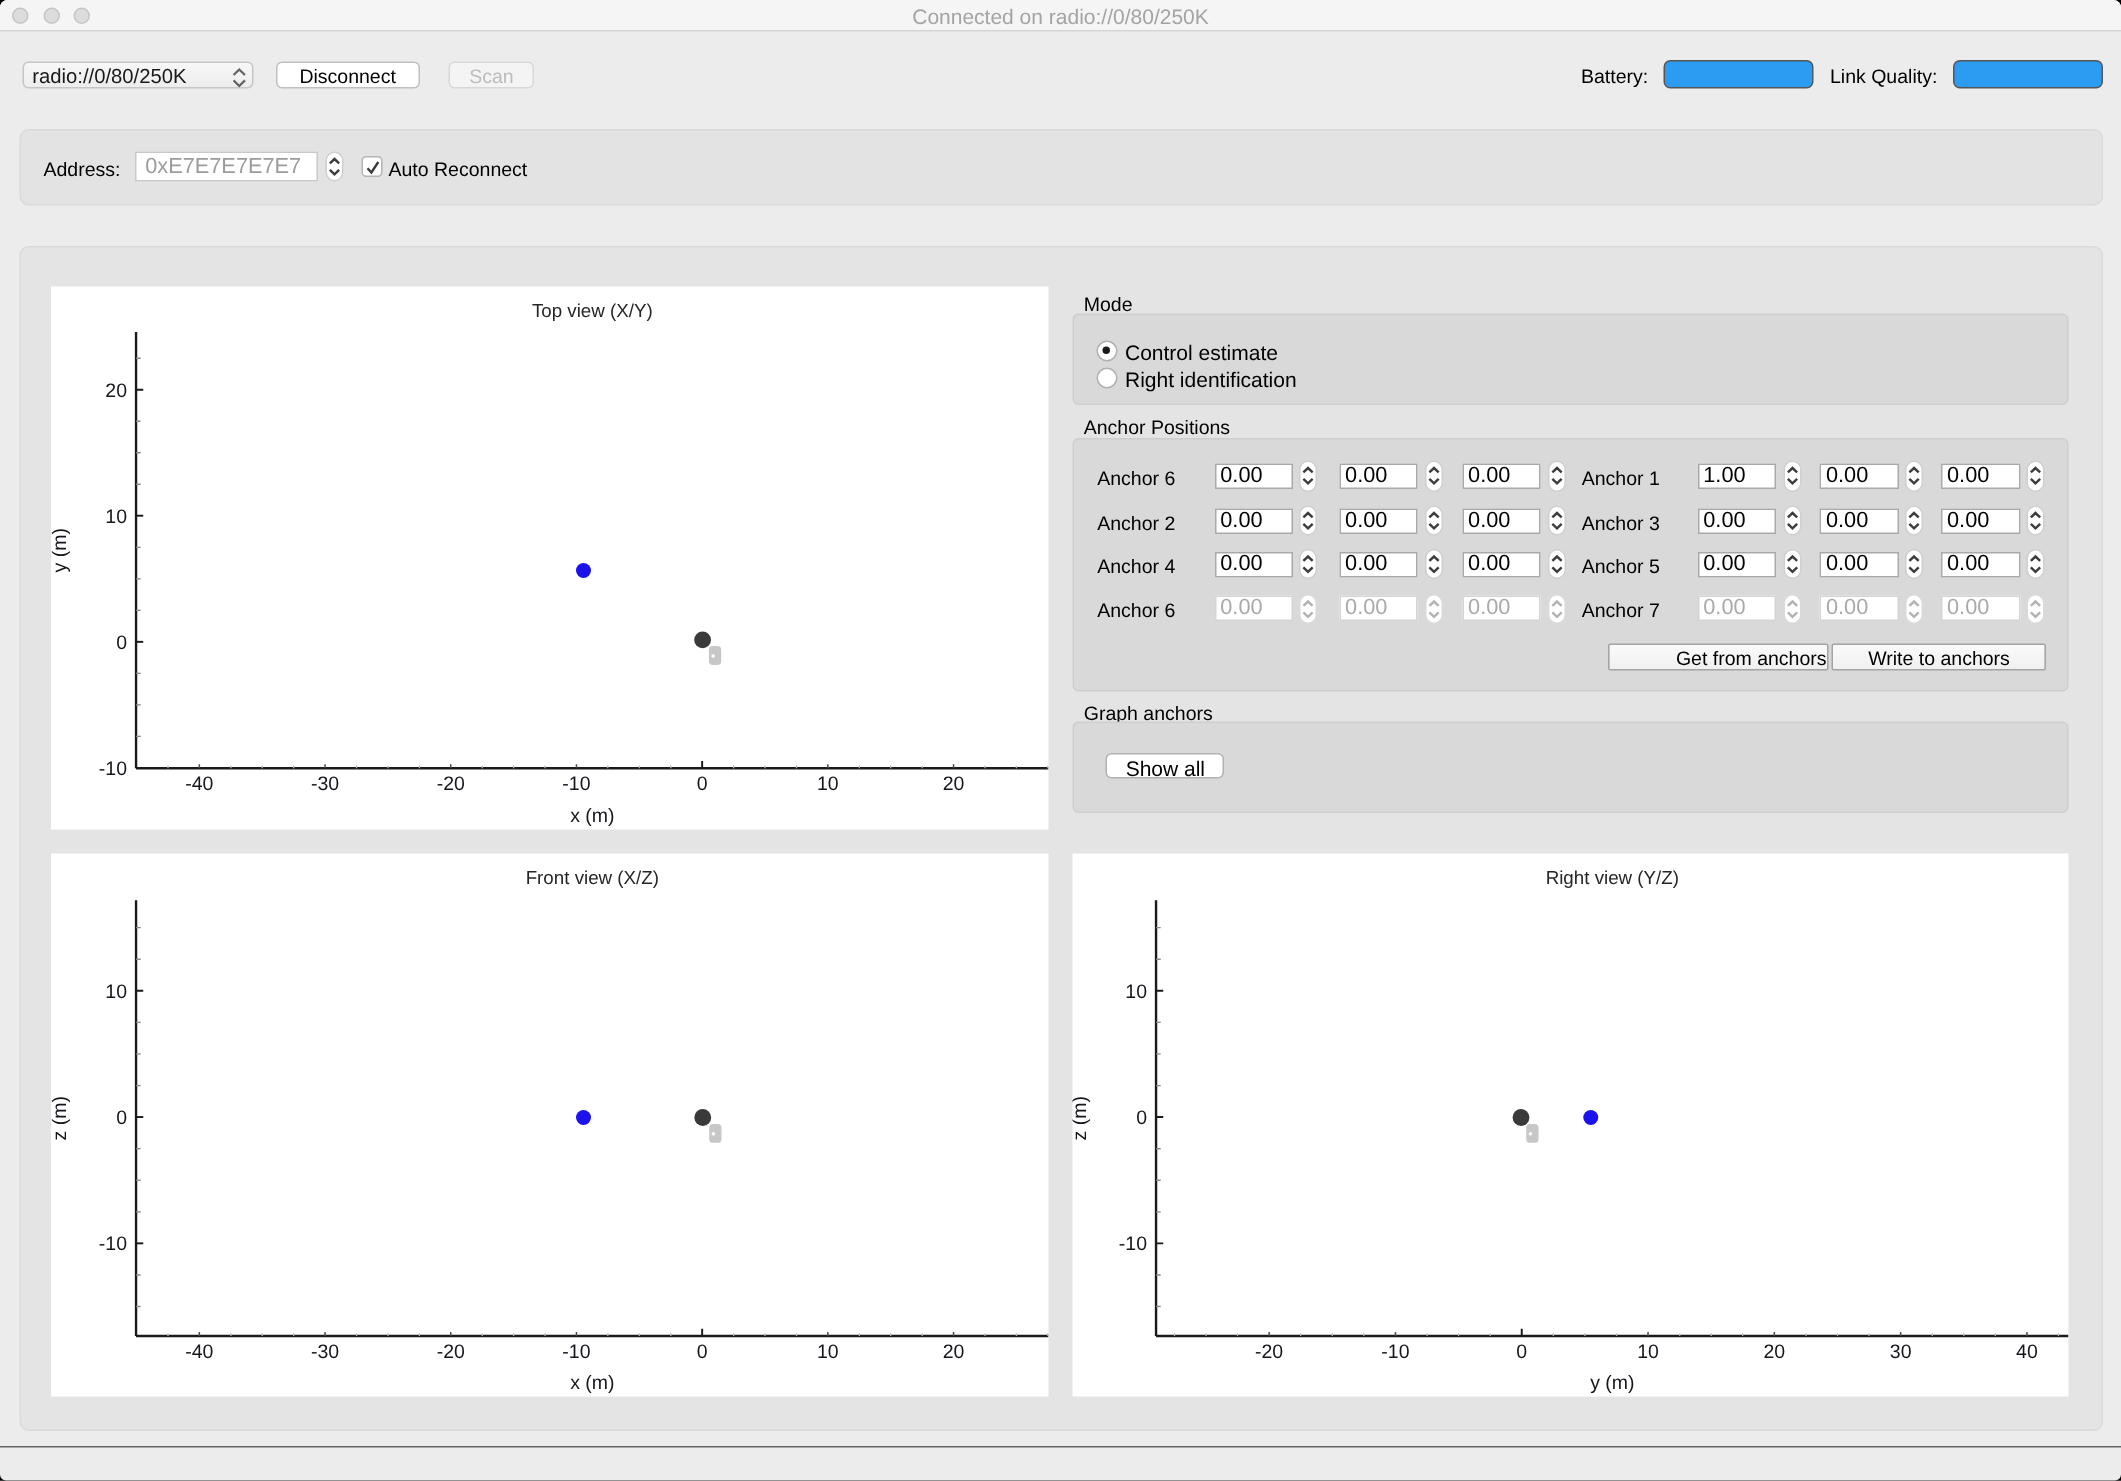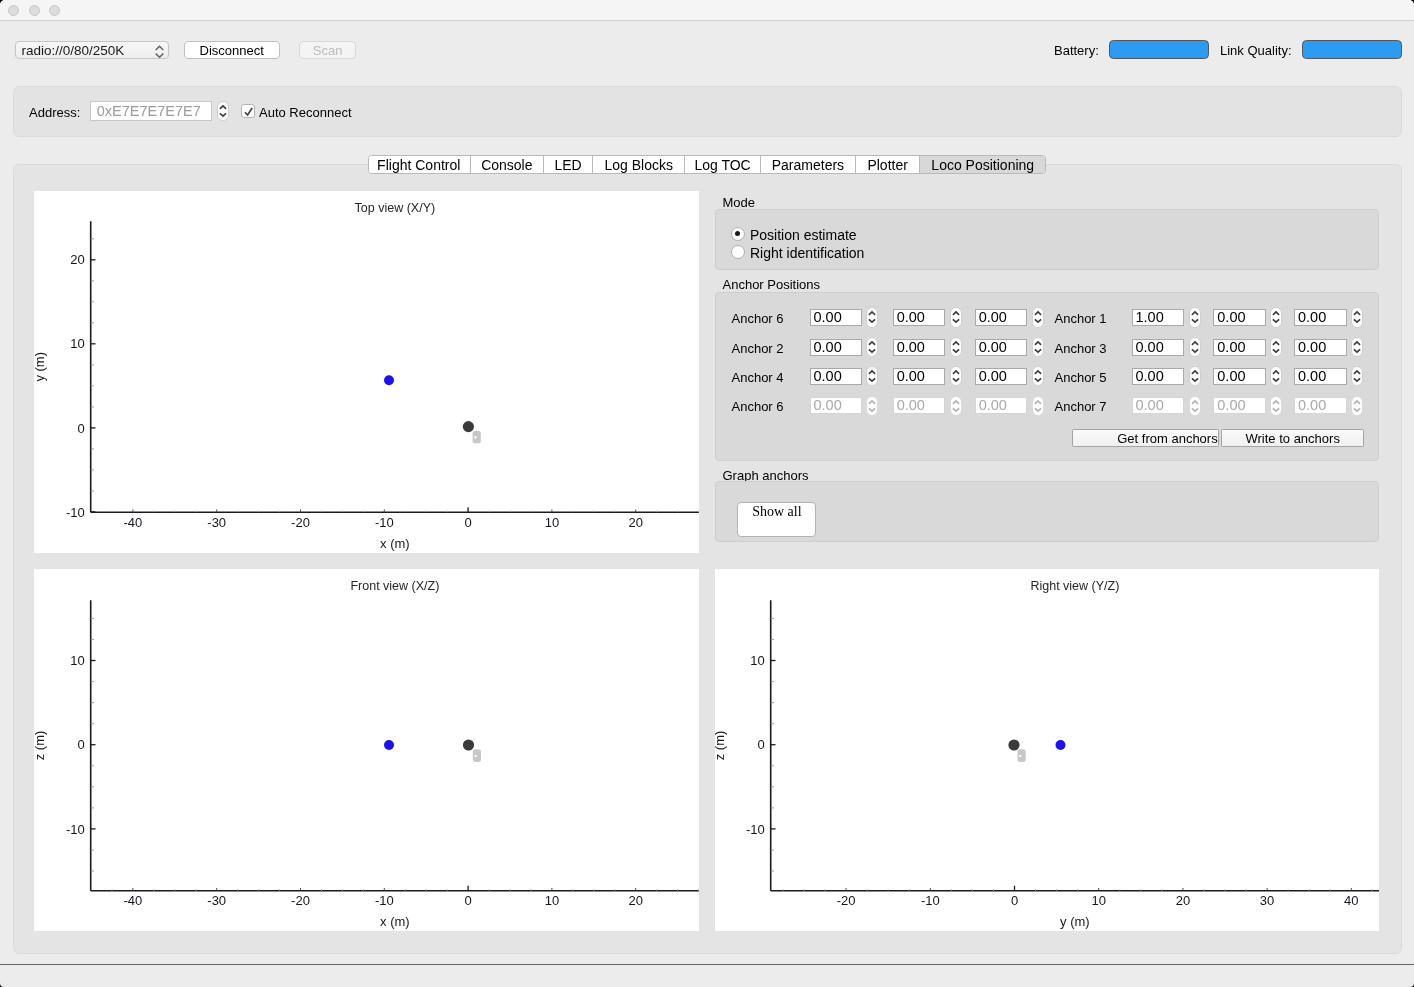--- a/index.html
+++ b/index.html
@@ -8,20 +8,21 @@
 .groupbox{position:absolute;background:#d9d9d9;border:1px solid #cecece;border-radius:4px;}
 .btn{position:absolute;background:#fff;border:1px solid #c3c3c3;border-radius:4px;font-size:13px;color:#000;text-align:center;}
 .tab{position:absolute;top:0;height:19px;background:#fff;font-size:14px;color:#000;text-align:center;line-height:19px;border-right:1px solid #b9b9b9;}
 </style></head><body>
 <div id="win">
 
 <div style="position:absolute;left:0;top:0;width:1414px;height:21px;background:#f5f5f5;border-bottom:1px solid #d2d2d2;">
 <div style="position:absolute;left:8.0px;top:4.7px;width:11.4px;height:11.4px;border-radius:50%;background:#dcdcdc;border:1px solid #c6c6c6;"></div>
 <div style="position:absolute;left:28.5px;top:4.7px;width:11.4px;height:11.4px;border-radius:50%;background:#dcdcdc;border:1px solid #c6c6c6;"></div>
 <div style="position:absolute;left:49.0px;top:4.7px;width:11.4px;height:11.4px;border-radius:50%;background:#dcdcdc;border:1px solid #c6c6c6;"></div>
+<div style="position:absolute;left:0;top:3px;width:1414px;text-align:center;font-size:14px;color:#a4a4a4;">Connected on radio://0/80/250K</div>
 </div>
 <div style="position:absolute;left:14.5px;top:41px;width:154px;height:18px;background:linear-gradient(#f7f7f7,#ededed);border:1px solid #c6c6c6;border-radius:4px;">
       <div style="position:absolute;left:6px;top:1px;font-size:13.5px;color:#1a1a1a;">radio://0/80/250K</div>
       <svg width="9" height="16" style="position:absolute;right:3.5px;top:1.5px">
         <path d="M0.7 6 L4.5 2.3 L8.3 6" fill="none" stroke="#646464" stroke-width="1.5"></path>
         <path d="M0.7 9.6 L4.5 13.3 L8.3 9.6" fill="none" stroke="#646464" stroke-width="1.5"></path>
       </svg>
     </div>
 <div class="btn" style="left:184px;top:41px;width:95.5px;height:18px;line-height:17px;border-color:#c0c0c0;">Disconnect</div>
 <div class="btn" style="left:298.8px;top:41px;width:57.7px;height:18px;line-height:17px;background:#f4f4f4;border-color:#d8d8d8;color:#bcbcbc;">Scan</div>
@@ -38,30 +39,20 @@
         <path d="M2.90 12.30 L6.00 15.20 L9.10 12.30" fill="none" stroke="#3d3d3d" stroke-width="1.65"></path>
       </svg>
     </div>
 <div style="position:absolute;left:241px;top:103.5px;width:14px;height:14px;background:#fff;border:1px solid #b5b5b5;border-radius:3px;">
       <svg width="14" height="14" style="position:absolute;left:0;top:0">
         <path d="M3 7.2 L5.6 10 L10.2 3" fill="none" stroke="#3d3d3d" stroke-width="1.6"></path>
       </svg>
     </div>
 <div class="lbl" style="left:259px;top:104.5px;">Auto Reconnect</div>
 <div class="graybox" style="left:12.5px;top:163.5px;width:1389px;height:790px;border-radius:6px;background:#e4e4e4;"></div>
-<div style="position:absolute;left:367.6px;top:154.5px;width:678px;height:19px;border:1px solid #b9b9b9;border-radius:4px;overflow:hidden;background:#fff;">
-<div class="tab" style="left:-1.0px;width:103.3px;">Flight Control</div>
-<div class="tab" style="left:102.3px;width:72.9px;">Console</div>
-<div class="tab" style="left:175.2px;width:49.6px;">LED</div>
-<div class="tab" style="left:224.8px;width:91.7px;">Log Blocks</div>
-<div class="tab" style="left:316.5px;width:76.0px;">Log TOC</div>
-<div class="tab" style="left:392.5px;width:94.7px;">Parameters</div>
-<div class="tab" style="left:487.2px;width:64.7px;">Plotter</div>
-<div class="tab" style="left:551.9px;width:124.5px;background:#d8d8d8;border-right:none;">Loco Positioning</div>
-</div>
 <div style="position:absolute;left:34px;top:191px;width:665px;height:362px;background:#fff;">
       <svg width="665" height="362" style="position:absolute;left:0;top:0">
         <line x1="56.7" y1="30.3" x2="56.7" y2="321.2" stroke="#1a1a1a" stroke-width="1.6"></line>
         <line x1="56.7" y1="321.2" x2="665" y2="321.2" stroke="#1a1a1a" stroke-width="1.6"></line>
         <line x1="98.9" y1="321.2" x2="98.9" y2="318.5" stroke="#4a4a4a" stroke-width="1"></line>
         <text x="98.9" y="335.7" text-anchor="middle" font-size="13px" fill="#16161d">-40</text>
         <line x1="182.7" y1="321.2" x2="182.7" y2="318.5" stroke="#4a4a4a" stroke-width="1"></line>
         <text x="182.7" y="335.7" text-anchor="middle" font-size="13px" fill="#16161d">-30</text>
         <line x1="266.5" y1="321.2" x2="266.5" y2="318.5" stroke="#4a4a4a" stroke-width="1"></line>
         <text x="266.5" y="335.7" text-anchor="middle" font-size="13px" fill="#16161d">-20</text>
@@ -250,21 +241,21 @@
         <circle cx="345.5" cy="176.0" r="5.0" fill="#1c12ec"></circle>
         <rect x="302.5" y="180.3" width="8.2" height="12.6" rx="2.6" fill="#c7c7c7"></rect>
         <circle cx="305.3" cy="186.9" r="1.2" fill="#fdfdfd"></circle>
       </svg>
     </div>
 <div class="lbl" style="left:722.5px;top:195px;">Mode</div>
 <div class="groupbox" style="left:715px;top:208.8px;width:664px;height:61px;"></div>
 <div style="position:absolute;left:730.5px;top:226.7px;width:14px;height:14px;border-radius:50%;background:#fff;border:1px solid #b0b0b0;">
       <div style="position:absolute;left:3.5px;top:3.5px;width:5px;height:5px;border-radius:50%;background:#1a1a1a;"></div>
     </div>
-<div class="lbl" style="left:750px;top:226.5px;font-size:14px;">Position estimate</div>
+<div class="lbl" style="left:750px;top:226.5px;font-size:14px;">Control estimate</div>
 <div style="position:absolute;left:730.5px;top:245.3px;width:14px;height:14px;border-radius:50%;background:#fff;border:1px solid #b0b0b0;"></div>
 <div class="lbl" style="left:750px;top:245.2px;font-size:14px;">Right identification</div>
 <div class="lbl" style="left:722.5px;top:276.7px;">Anchor Positions</div>
 <div class="groupbox" style="left:715px;top:292.2px;width:664px;height:169px;"></div>
 <div class="lbl" style="left:731.5px;top:311.2px;">Anchor 6</div>
 <div style="position:absolute;left:809.5px;top:309.2px;width:52.3px;height:17px;background:#fff;border:1px solid #a9a9a9;box-sizing:border-box;font-size:14.5px;color:#000;line-height:15.5px;padding-left:3px;">0.00</div>
     <div style="position:absolute;left:866.3px;top:307.4px;width:12px;height:20.2px;background:#fff;border:1px solid #cfcfcf;border-radius:7.0px;">
       <svg width="12.0" height="20.2" style="position:absolute;left:-1px;top:-1px">
         <path d="M2.90 7.90 L6.00 5.00 L9.10 7.90" fill="none" stroke="#3d3d3d" stroke-width="1.65"></path>
         <path d="M2.90 12.30 L6.00 15.20 L9.10 12.30" fill="none" stroke="#3d3d3d" stroke-width="1.65"></path>
@@ -435,14 +426,14 @@
     <div style="position:absolute;left:1351.0px;top:395.5px;width:12px;height:20.2px;background:#fff;border:1px solid #dadada;border-radius:7.0px;">
       <svg width="12.0" height="20.2" style="position:absolute;left:-1px;top:-1px">
         <path d="M2.90 7.90 L6.00 5.00 L9.10 7.90" fill="none" stroke="#b3b3b3" stroke-width="1.65"></path>
         <path d="M2.90 12.30 L6.00 15.20 L9.10 12.30" fill="none" stroke="#b3b3b3" stroke-width="1.65"></path>
       </svg>
     </div>
 <div class="btn" style="left:1071.7px;top:428.9px;width:147px;height:18.5px;line-height:17.5px;border-radius:1.5px;border-color:#a4a4a4;background:linear-gradient(#fafafa,#f0f0f0);text-align:right;">Get from anchors</div>
 <div class="btn" style="left:1221.2px;top:428.9px;width:143px;height:18.5px;line-height:17.5px;border-radius:1.5px;border-color:#a4a4a4;background:linear-gradient(#fafafa,#f0f0f0);">Write to anchors</div>
 <div class="lbl" style="left:722.5px;top:467.7px;">Graph anchors</div>
 <div class="groupbox" style="left:715px;top:480.9px;width:664px;height:61.2px;"></div>
-<div class="btn" style="left:737.4px;top:502.3px;width:79px;height:35px;line-height:18px;border-color:#b2b2b2;font-size:14px;font-family:Liberation Serif, serif;">Show all</div>
+<div class="btn" style="left:737.4px;top:502.3px;width:79px;height:17px;line-height:18px;border-color:#b2b2b2;font-size:14px;">Show all</div>
 <div style="position:absolute;left:0;top:964px;width:1414px;height:1.2px;background:#636363;"></div>
 </div>
 </body></html>

